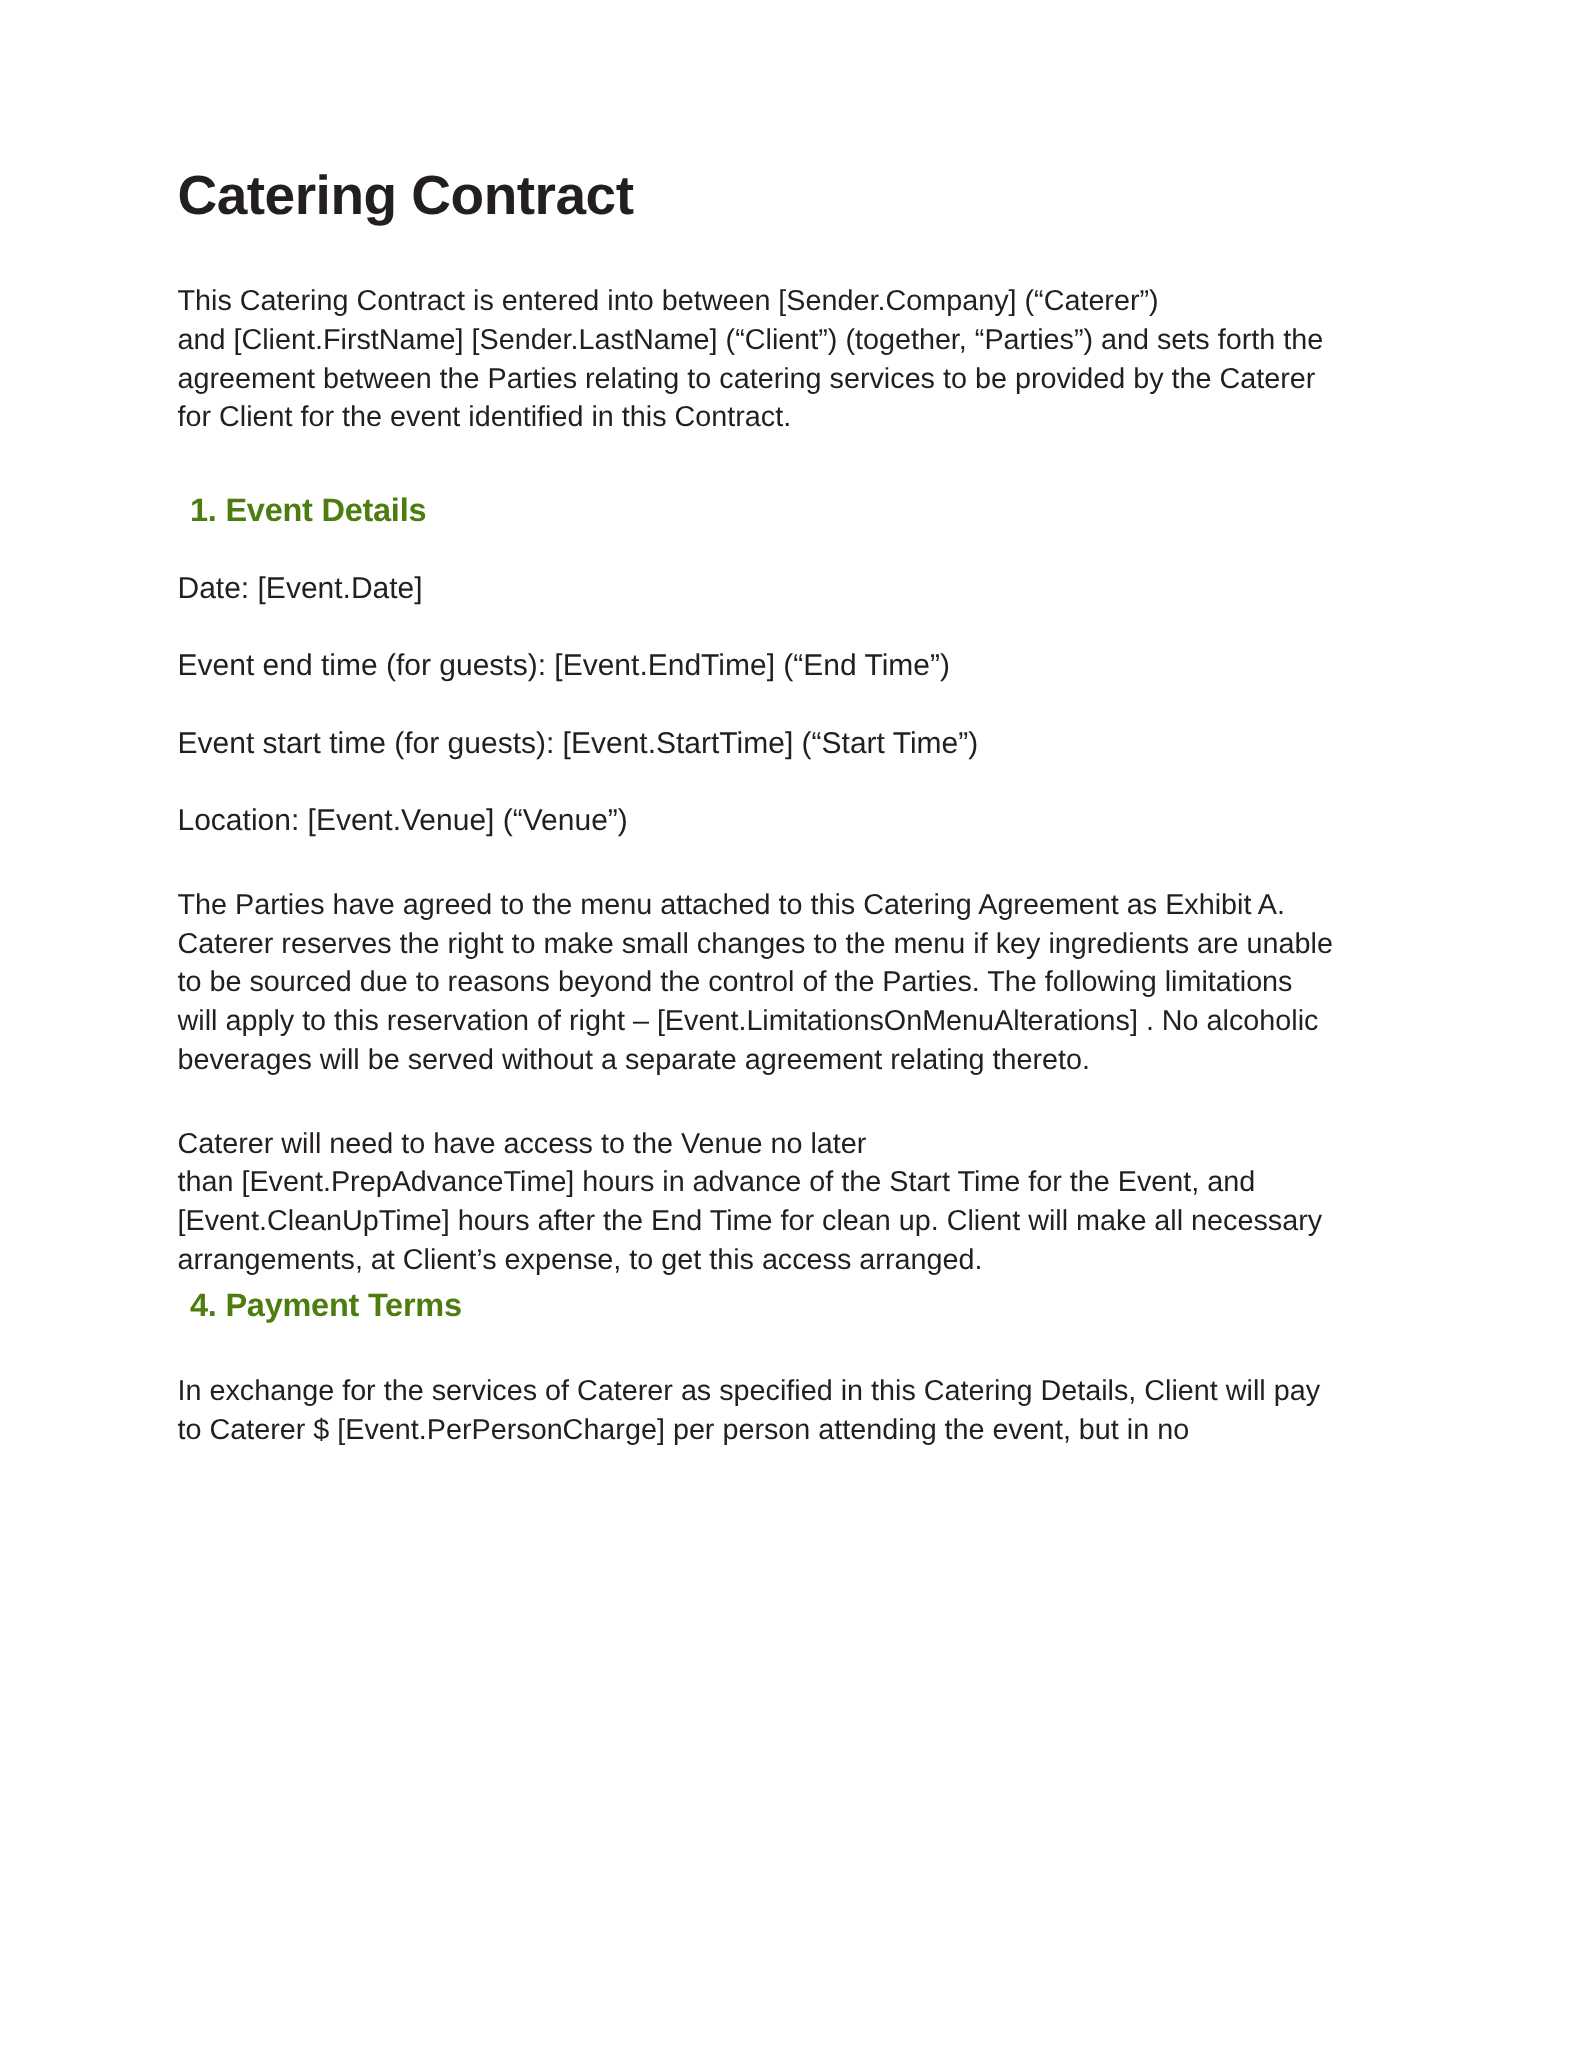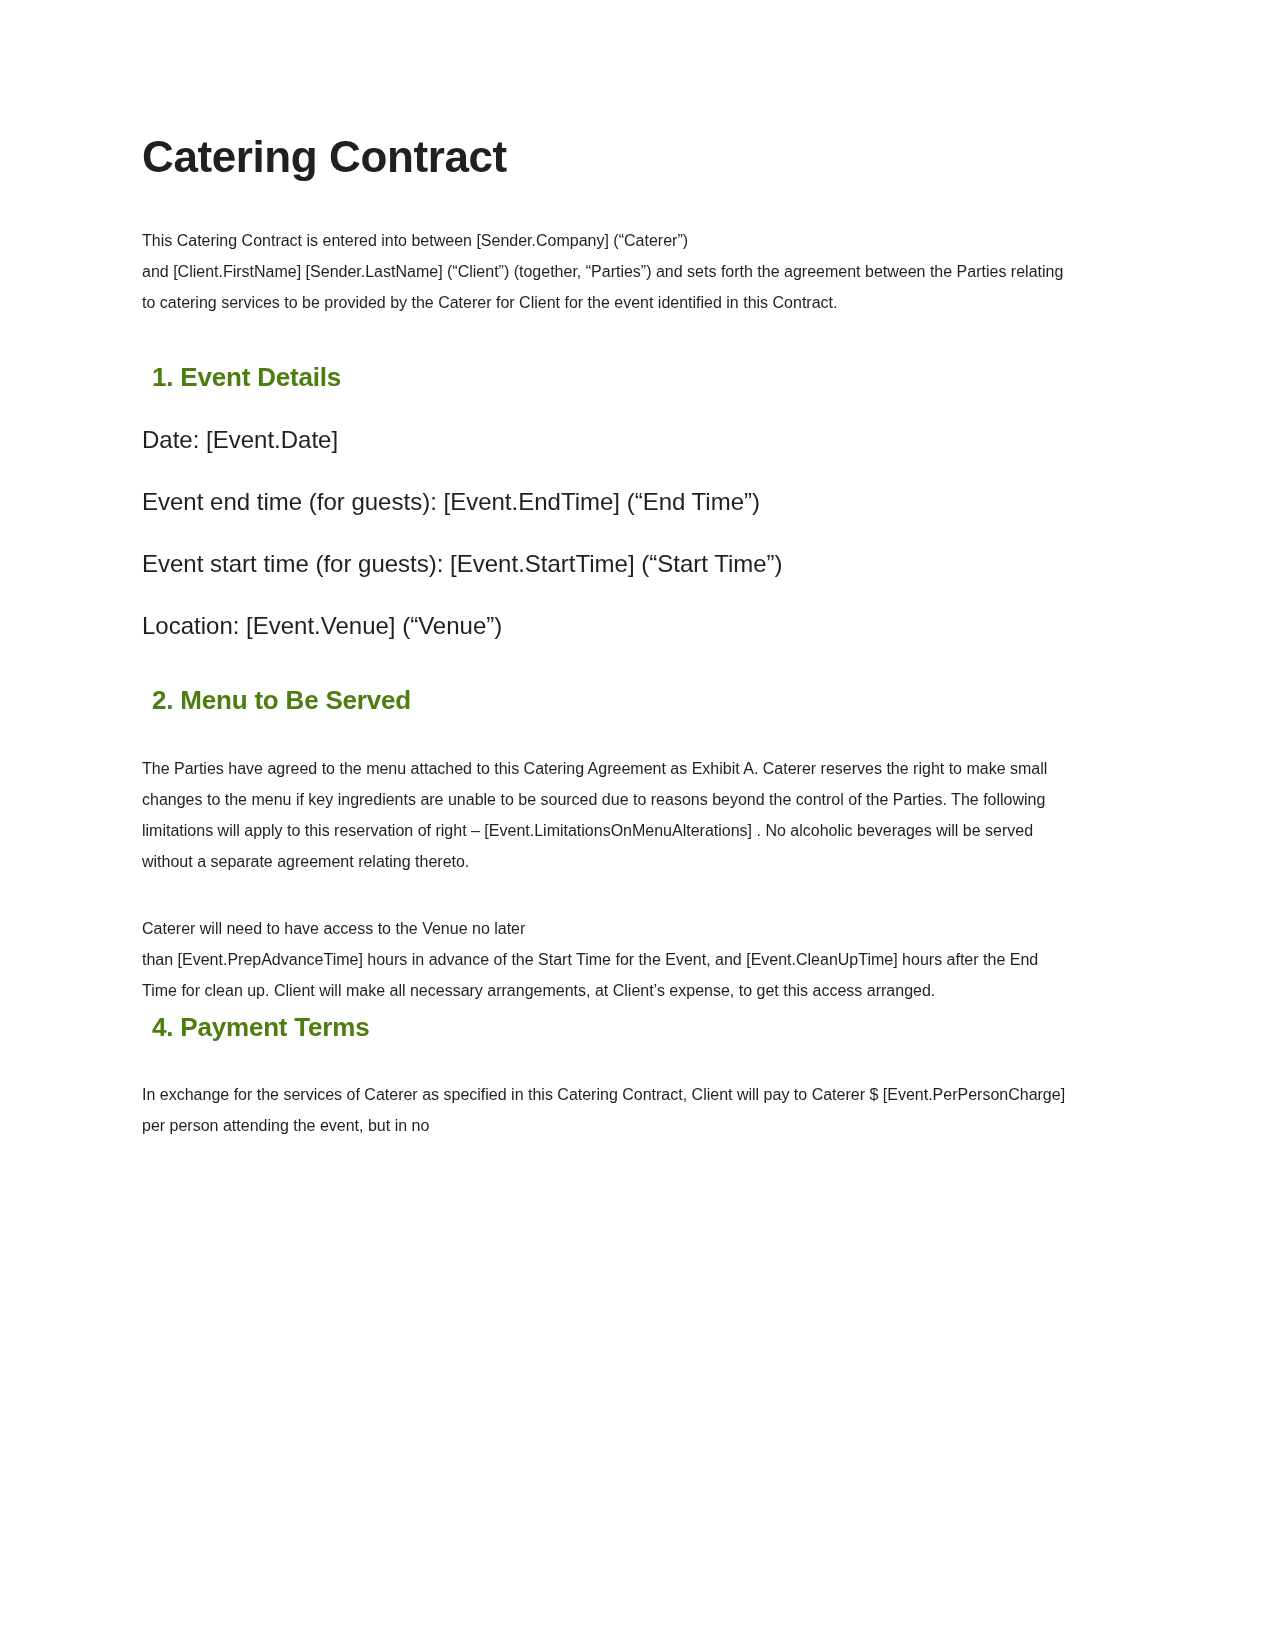--- a/index.html
+++ b/index.html
@@ -30,21 +30,21 @@
   }
   .doc-title {
     font-size: 44px;
     font-weight: bold;
     line-height: 1.12;
     letter-spacing: -0.4px;
     color: #231f20;
     margin: 0 0 44px 0;
   }
   .para {
-    font-size: 16px;
+    font-size: 23px;
     line-height: 31px;
     color: #231f20;
     margin: 0;
     white-space: pre-line;
   }
   .section-heading {
     font-size: 26px;
     font-weight: bold;
     line-height: 1.2;
     letter-spacing: -0.2px;
@@ -81,26 +81,25 @@
 
     <p class="detail-line">Date: [Event.Date]</p>
 
     <p class="detail-line">Event end time (for guests): [Event.EndTime] (“End Time”)</p>
 
     <p class="detail-line">Event start time (for guests): [Event.StartTime] (“Start Time”)</p>
 
     <p class="detail-line">Location: [Event.Venue] (“Venue”)</p>
 
 
-    <h2 class="section-heading gap-before-heading">2. Menu to Be Served</h2>
 
     <p class="para gap-after-heading">The Parties have agreed to the menu attached to this Catering Agreement as Exhibit A. Caterer reserves the right to make small changes to the menu if key ingredients are unable to be sourced due to reasons beyond the control of the Parties. The following limitations will apply to this reservation of right – [Event.LimitationsOnMenuAlterations] . No alcoholic beverages will be served without a separate agreement relating thereto.</p>
 
 
     <p class="para gap-after-heading">Caterer will need to have access to the Venue no later
 than [Event.PrepAdvanceTime] hours in advance of the Start Time for the Event, and [Event.CleanUpTime] hours after the End Time for clean up. Client will make all necessary arrangements, at Client’s expense, to get this access arranged.</p>
 
     <h2 class="section-heading gap-tight">4. Payment Terms</h2>
 
-    <p class="para gap-after-heading">In exchange for the services of Caterer as specified in this Catering Contract, Client will pay to Caterer $ [Event.PerPersonCharge] per person attending the event, but in no</p>
+    <p class="para gap-after-heading">In exchange for the services of Caterer as specified in this Catering Details, Client will pay to Caterer $ [Event.PerPersonCharge] per person attending the event, but in no</p>
 
   </div>
 </div>
 
 </body></html>

